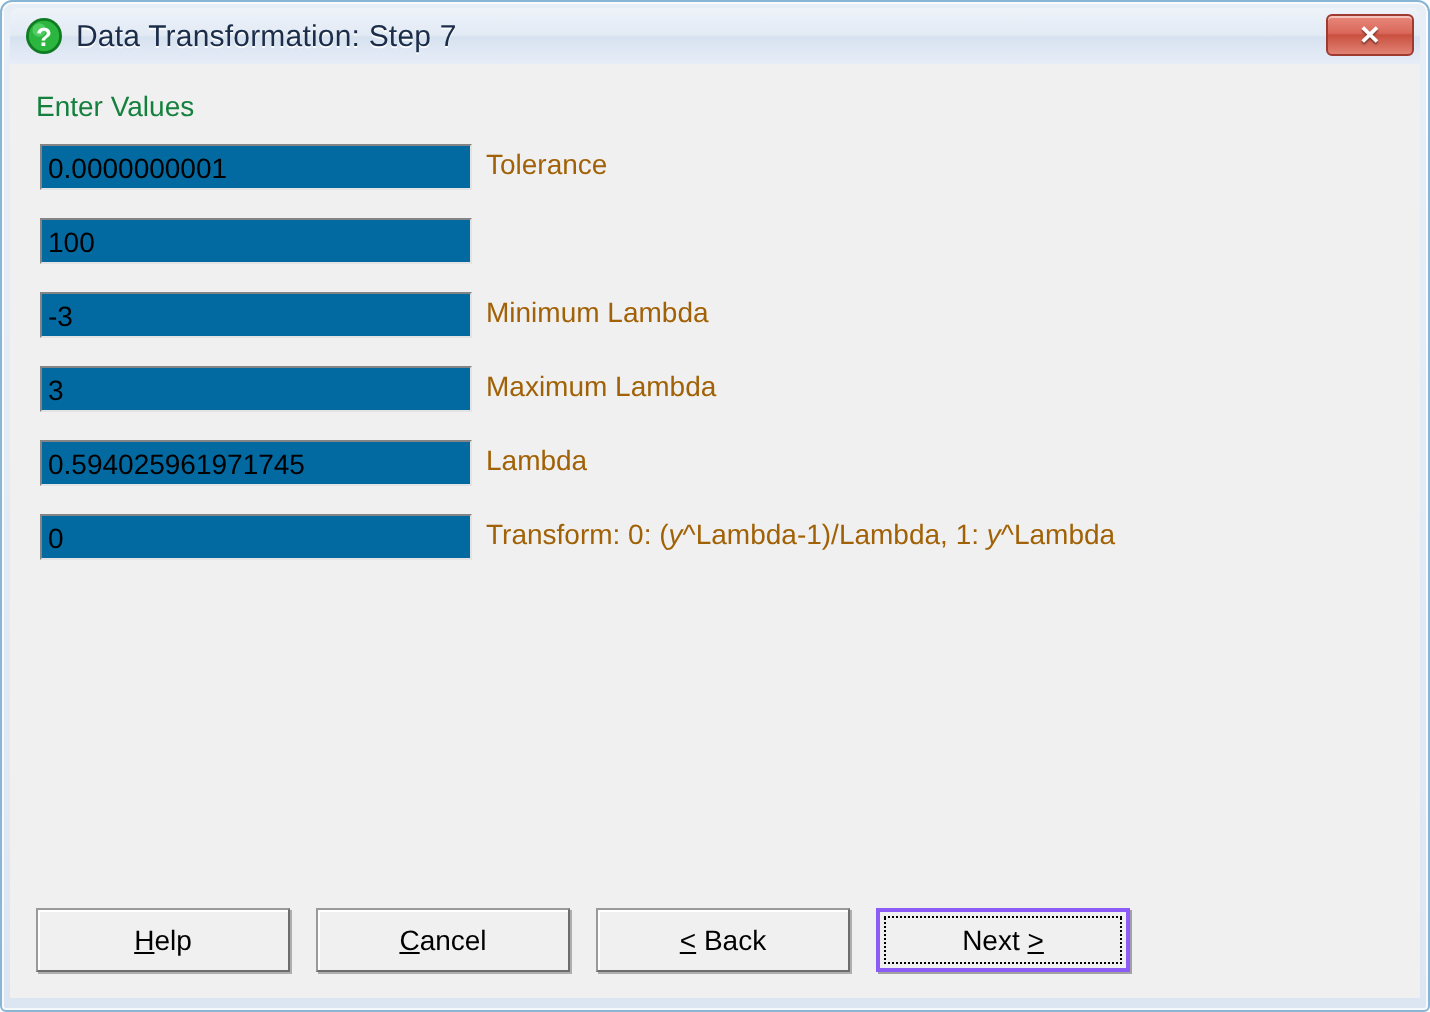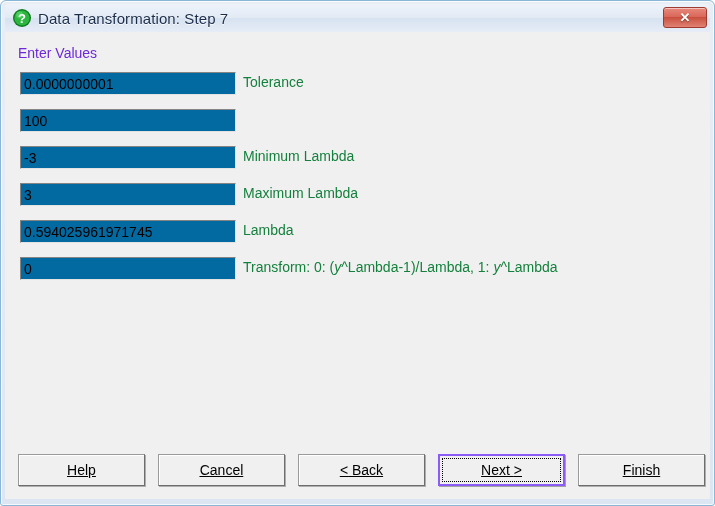--- a/index.html
+++ b/index.html
@@ -82,21 +82,21 @@
     height: 467px;
     background: #f0f0f0;
     box-sizing: border-box;
   }
 
   .section-label {
     position: absolute;
     left: 13px;
     top: 13px;
     font-size: 14px;
-    color: #6d28d9;
+    color: #15803d;
   }
 
   
   .rows {
     position: absolute;
     left: 0;
     top: 40px;
     width: 100%;
   }
   .row {
@@ -120,21 +120,21 @@
     font-size: 14px;
     color: #000000;
     padding: 0 1px 0 3px;
     line-height: 21px;
   }
   .row-label {
     position: absolute;
     left: 238px;
     top: 2px;
     font-size: 14px;
-    color: #15803d;
+    color: #a16207;
     white-space: nowrap;
   }
   .row-label i {
     font-style: italic;
   }
 
   
   .buttons {
     position: absolute;
     left: 0;
@@ -153,21 +153,20 @@
     border-right-color: #6d6d6d;
     border-bottom-color: #6d6d6d;
     box-shadow: inset 1px 1px 0 #ffffff, 1px 1px 0 rgba(120,120,120,0.55);
     display: flex;
     align-items: center;
     justify-content: center;
     font-size: 14px;
     color: #000000;
     cursor: default;
     font-family: "Liberation Sans", sans-serif;
-    text-decoration: underline;
   }
   .btn.default {
     border: 2px solid #8b5cf6;
     box-shadow: 1px 1px 0 rgba(110,110,110,0.6);
   }
   .btn .inner-focus {
     display: none;
   }
   .btn.default .inner-focus {
     display: block;
@@ -250,20 +249,16 @@
 
       </div>
       <div class="btn b2">
         <span class="btn-label"><u>C</u>ancel</span>
 
       </div>
       <div class="btn b4 default">
         <span class="btn-label">Next <u>&gt;</u></span>
         <span class="inner-focus"></span>
       </div>
-      <div class="btn b5">
-        <span class="btn-label"><u>F</u>inish</span>
-
-      </div>
     </div>
 
   </div>
 </div>
 
 </body></html>

